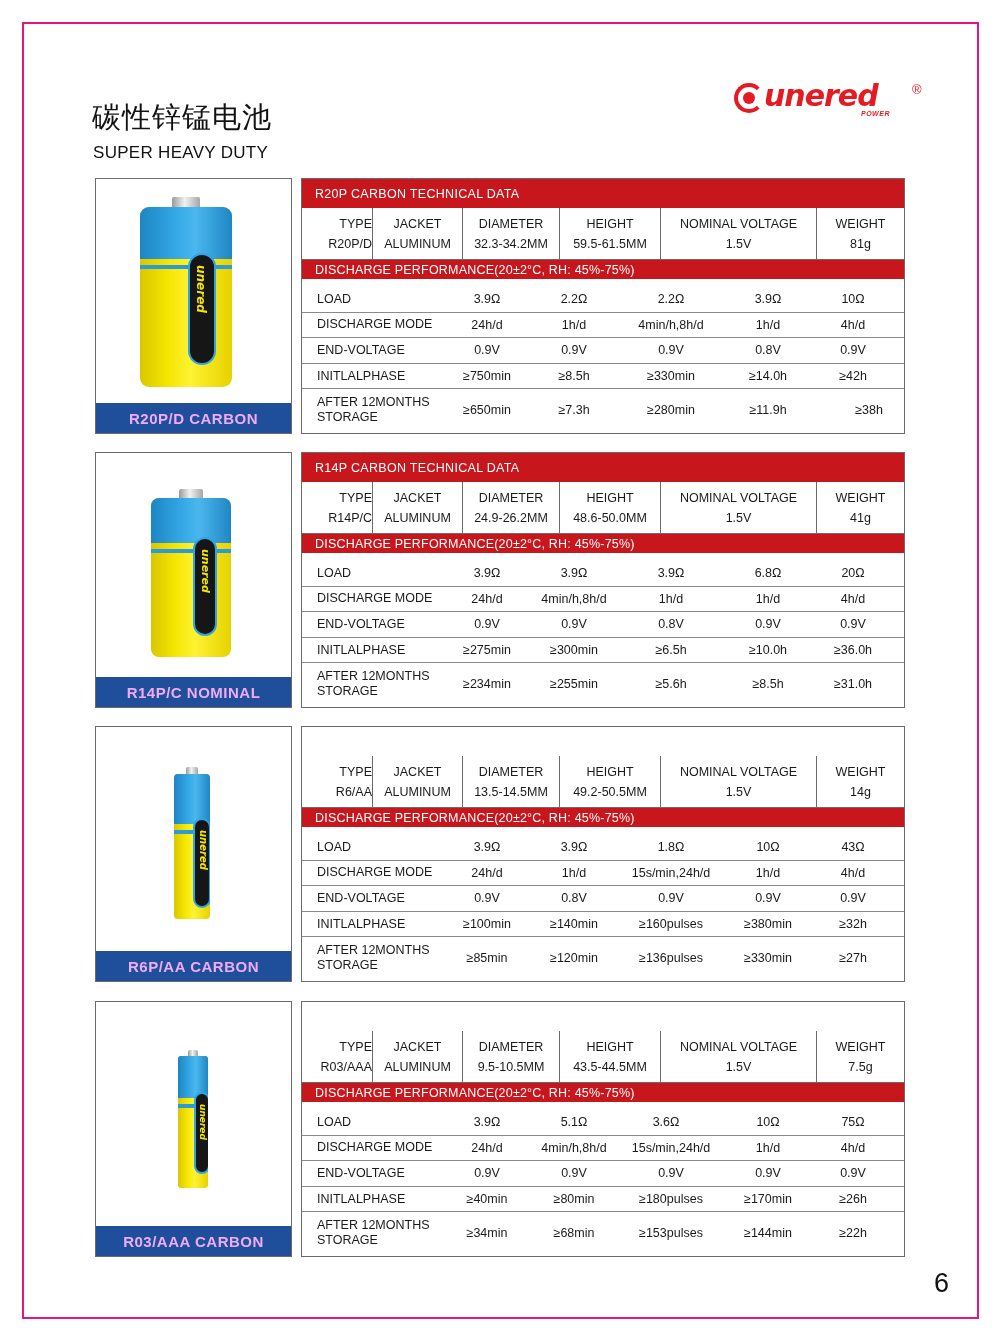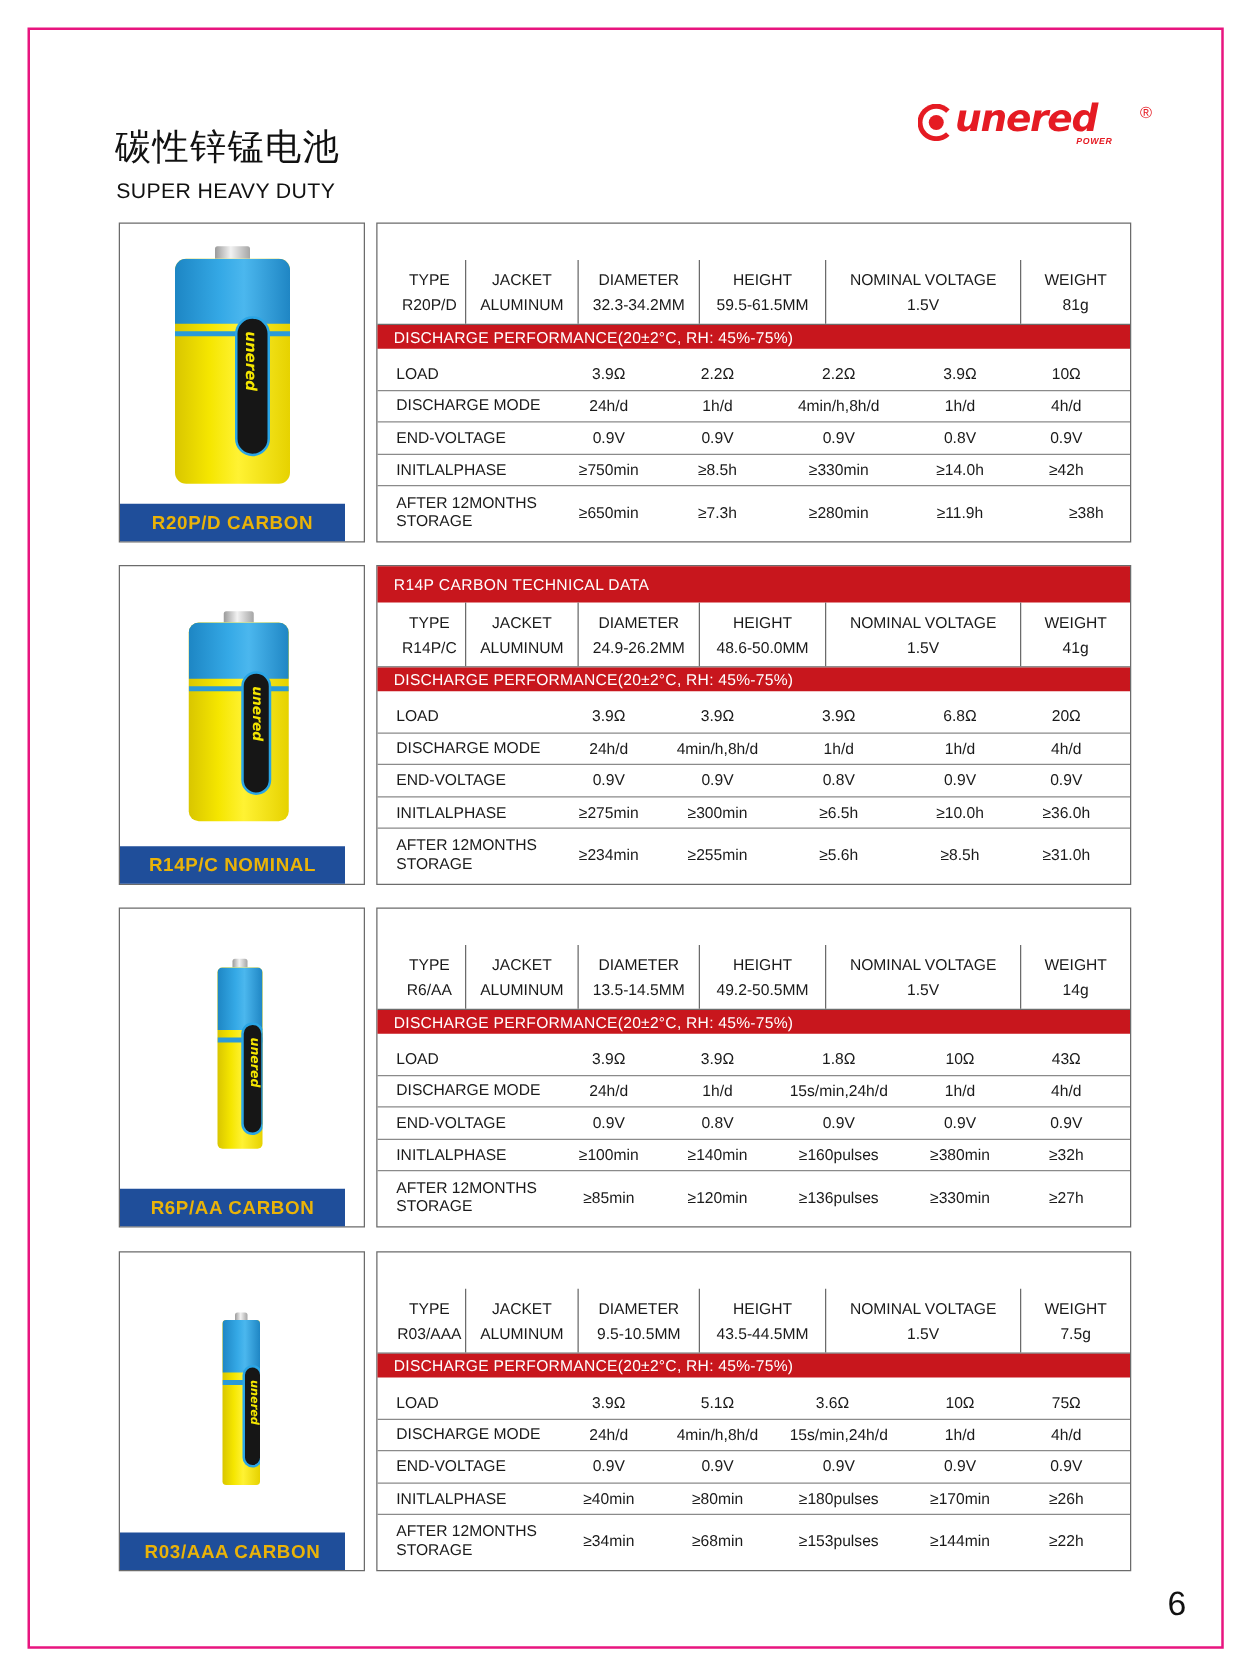--- a/index.html
+++ b/index.html
@@ -42,22 +42,22 @@
     }
 
     
     .product { position: absolute; left: 95px; width: 810px; height: 256px; }
     .image-card {
       position: absolute; left: 0; top: 0; width: 197px; height: 256px;
       border: 1px solid #6b6b6b; background: #fff;
     }
     .image-area { position: absolute; left: 0; top: 0; width: 195px; height: 224px; }
     .image-label {
-      position: absolute; left: 0; bottom: 0; width: 180px; height: 30px;
-      background: #1f4e9a; color: #eab308; font-size: 15px; font-weight: bold;
+      position: absolute; left: 0; bottom: 0; width: 195px; height: 30px;
+      background: #1f4e9a; color: #f0abfc; font-size: 15px; font-weight: bold;
       display: flex; align-items: center; justify-content: center; letter-spacing: 0.5px;
     }
 
     
     .battery { position: absolute; }
     .battery .cap {
       position: absolute; left: 50%; transform: translateX(-50%); top: 0;
       background: linear-gradient(90deg, #9a9a9a, #f2f2f2 45%, #a5a5a5);
       border-radius: 2px 2px 0 0;
     }
@@ -94,21 +94,21 @@
     }
     .type-row {
       position: absolute; left: 0; top: 29px; width: 602px; height: 52px;
       display: flex; border-bottom: 1px solid #6b6b6b;
     }
     .type-cell {
       border-right: 1px solid #6b6b6b; display: flex; flex-direction: column; justify-content: center;
       font-size: 12.5px; color: #1a1a1a; line-height: 20px; text-align: center;
     }
     .type-cell:last-child { border-right: none; }
-    .type-cell.first { text-align: center; padding-left: 13px; }
+    .type-cell.first { text-align: right; padding-left: 13px; }
     .perf-header {
       position: absolute; left: 0; top: 81px; width: 602px; height: 19px;
       background: #c8161d; color: #fff; font-size: 12.5px; letter-spacing: 0.2px;
       display: flex; align-items: center; padding-left: 13px;
     }
     .perf-table { position: absolute; left: 0; top: 108px; width: 602px; }
     .perf-row {
       position: relative; height: 25.6px; border-bottom: 1px solid #8a8a8a;
       font-size: 12.5px; color: #1a1a1a;
     }
@@ -152,20 +152,21 @@
               <div class="stripe" style="top:58px;"></div>
               <div class="label-pill" style="left:48px;top:46px;width:28px;height:112px;">
                 <div class="pill-text" style="left:4px;top:10px;font-size:12px;">unered</div>
               </div>
             </div>
           </div>
         </div>
         <div class="image-label">R20P/D  CARBON</div>
       </div>
       <div class="spec">
+        <div class="spec-header">R20P CARBON TECHNICAL DATA</div>
         <div class="type-row">
           <div class="type-cell first" style="width:71px">
         <span>TYPE</span>
         <span>R20P/D</span>
       </div>
           <div class="type-cell" style="width:90px">
         <span>JACKET</span>
         <span>ALUMINUM</span>
       </div>
           <div class="type-cell" style="width:97px">

